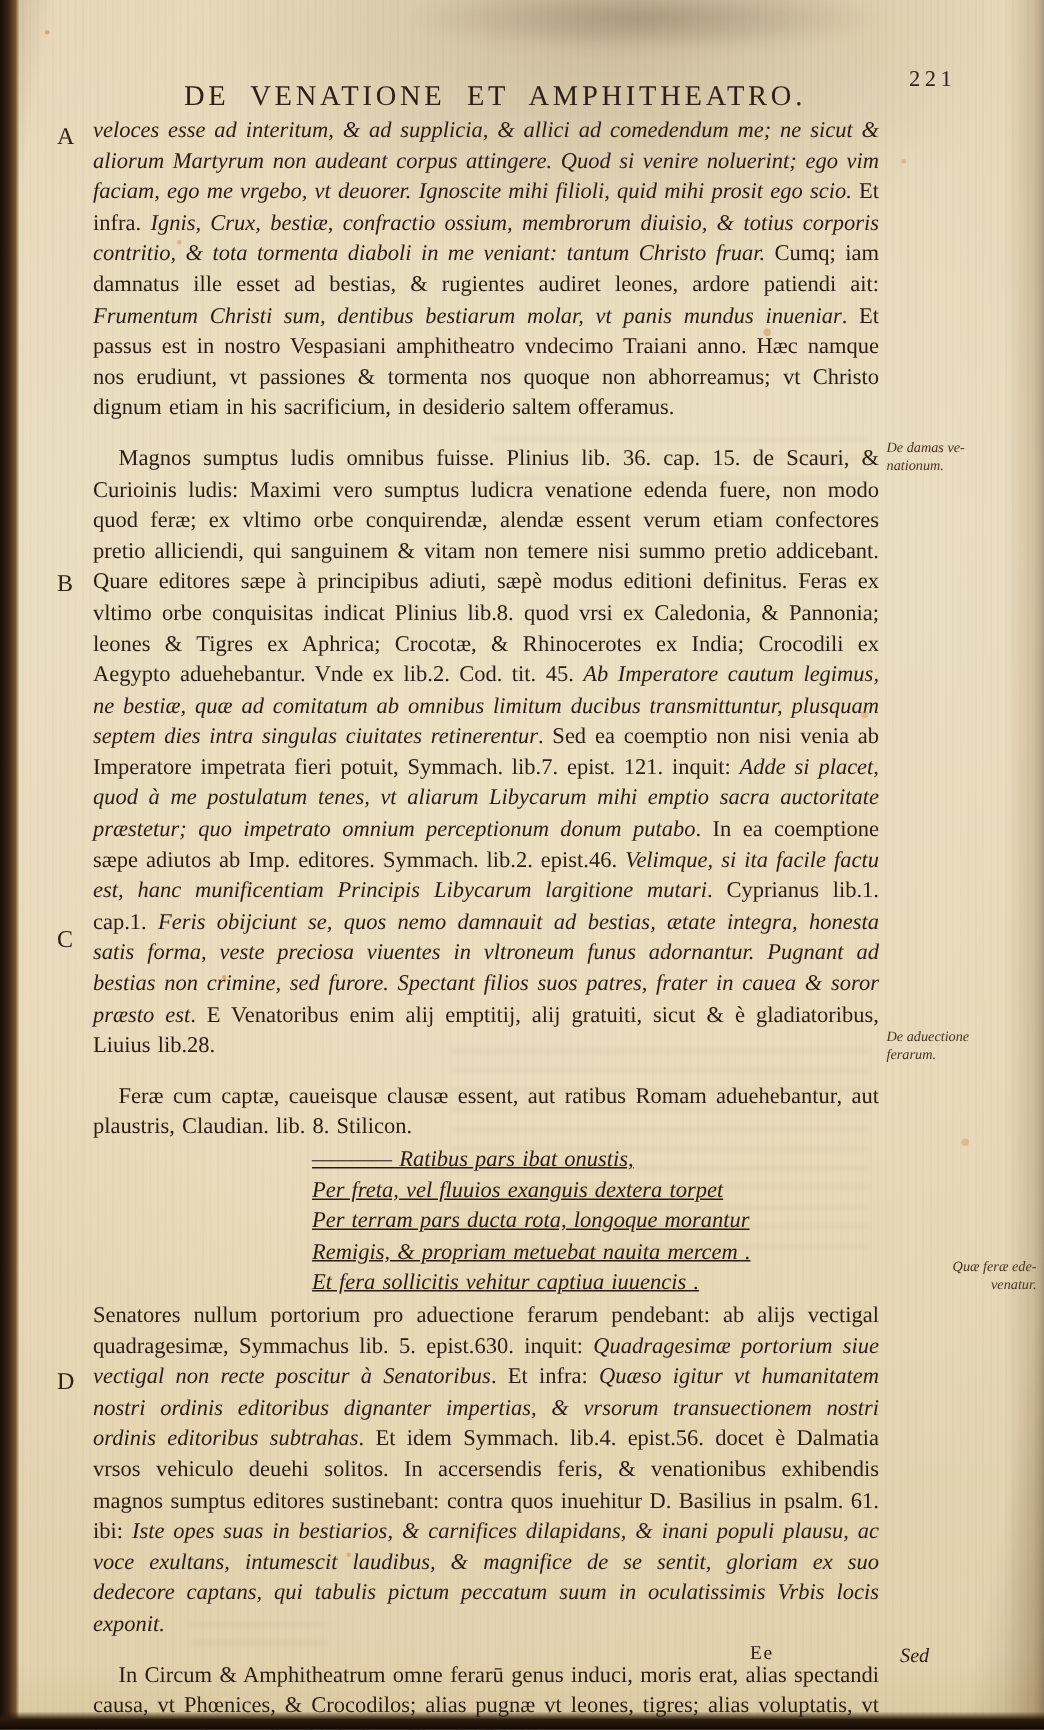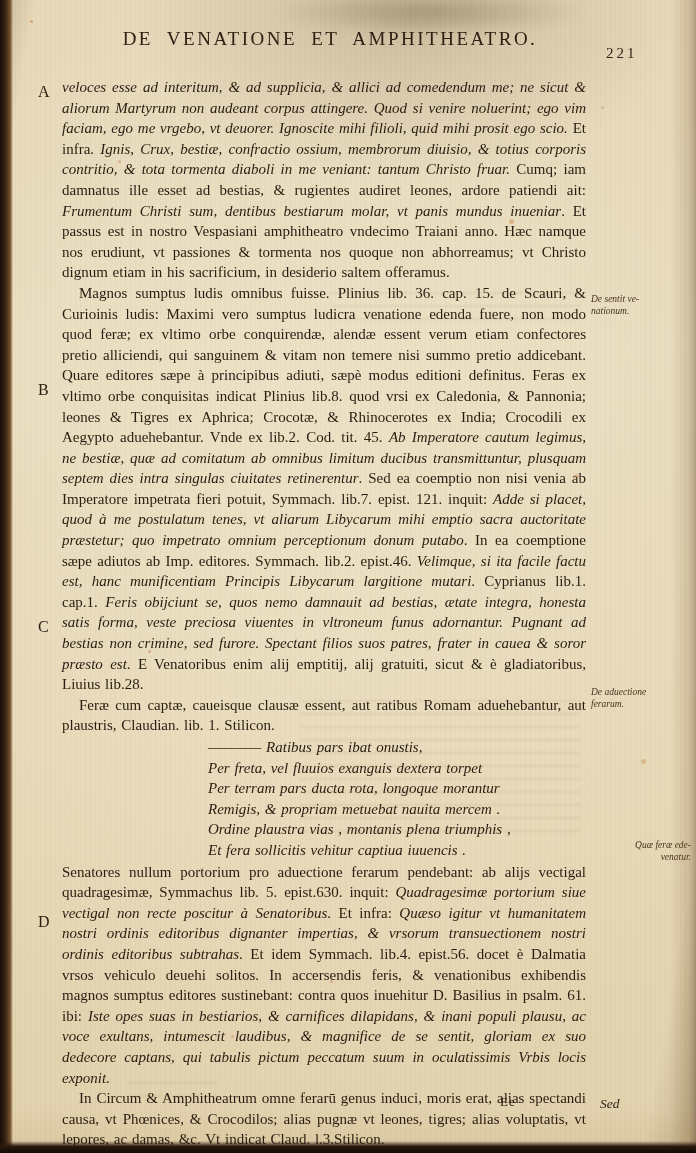--- a/index.html
+++ b/index.html
@@ -12,30 +12,30 @@
       repeating-linear-gradient(90deg, rgba(80,60,35,.03) 0 1px, rgba(0,0,0,0) 1px 5px),
       linear-gradient(180deg,#e6d8b8 0,#e9dcbe 30%,#e6d7b5 70%,#e2d2ae 96%,#d9c79f 100%);
     font-family:"Liberation Serif", serif;color:#2a1c10;
   }
   .binding{position:absolute;left:0;top:0;bottom:0;width:13px;
     background:linear-gradient(90deg,#160d06 0,#3d2614 45%,#7a5633 80%,rgba(122,86,51,0) 100%);}
   .bottom-edge{position:absolute;left:0;right:0;bottom:0;height:12px;
     background:linear-gradient(0deg,#100904 0,#2a1a0d 55%,rgba(42,26,13,0) 100%);}
   .right-curve{position:absolute;right:0;top:0;bottom:0;width:26px;
     background:linear-gradient(90deg,rgba(140,105,60,0) 0,rgba(120,88,48,.22) 75%,rgba(70,48,25,.35) 100%);}
-  .header-title{position:absolute;top:28px;left:80px;width:500px;text-align:center;
+  .header-title{position:absolute;top:54px;left:80px;width:500px;text-align:center;
     font-size:19px;letter-spacing:2.5px;word-spacing:7px;color:#2e2013;}
   .pagenum{position:absolute;top:45px;left:606px;font-size:15px;letter-spacing:3px;color:#33241a;}
   .text-col{position:absolute;top:77px;left:62px;width:524px;
     font-size:15px;line-height:20.6px;word-spacing:1px;}
   .para{text-align:justify;}
-  .para.indent{text-indent:17px;}
+  .para.indent{text-indent:17px;margin-top:13px;}
   .it{font-style:italic;}
   .verse{margin:1px 0 1px 146px;font-style:italic;}
-  .vline{white-space:nowrap;}
+  .vline{white-space:nowrap;text-decoration:underline;}
   .mletter{position:absolute;left:38px;font-size:16px;color:#2e2013;}
   .mnote{position:absolute;left:591px;width:100px;font-style:italic;
     font-size:9.5px;line-height:11.5px;color:#46321e;}
   .sig{position:absolute;top:1094px;left:500px;font-size:13px;letter-spacing:1px;color:#2a1c10;}
   .catch{position:absolute;top:1096px;left:600px;font-size:13.5px;font-style:italic;color:#2a1c10;}
   .ghost{position:absolute;opacity:.5;filter:blur(1.3px);
     background:repeating-linear-gradient(180deg, rgba(95,72,45,.16) 0 2px, rgba(0,0,0,0) 2px 13px);}
   .smudge{position:absolute;filter:blur(4px);
     background:radial-gradient(ellipse, rgba(70,50,28,.28), rgba(70,50,28,0) 62%);}
   .spots{position:absolute;top:20px;left:30px;width:3px;height:3px;border-radius:50%;
@@ -56,35 +56,34 @@
   <div class="pagenum">221</div>
 
   <div class="mletter" style="top:83px;">A</div>
   <div class="mletter" style="top:381px;">B</div>
   <div class="mletter" style="top:618px;">C</div>
   <div class="mletter" style="top:913px;">D</div>
 
   <div class="text-col">
     <div class="para"><span class="it">veloces esse ad interitum, &amp; ad supplicia, &amp; allici ad comedendum me; ne sicut &amp; aliorum Martyrum non audeant corpus attingere. Quod si venire noluerint; ego vim faciam, ego me vrgebo, vt deuorer. Ignoscite mihi filioli, quid mihi prosit ego scio.</span><span> Et infra. </span><span class="it">Ignis, Crux, bestiæ, confractio ossium, membrorum diuisio, &amp; totius corporis contritio, &amp; tota tormenta diaboli in me veniant: tantum Christo fruar.</span><span> Cumq; iam damnatus ille esset ad bestias, &amp; rugientes audiret leones, ardore patiendi ait: </span><span class="it">Frumentum Christi sum, dentibus bestiarum molar, vt panis mundus inueniar</span><span>. Et passus est in nostro Vespasiani amphitheatro vndecimo Traiani anno. Hæc namque nos erudiunt, vt passiones &amp; tormenta nos quoque non abhorreamus; vt Christo dignum etiam in his sacrificium, in desiderio saltem offeramus.</span></div>
     <div class="para indent"><span>Magnos sumptus ludis omnibus fuisse. Plinius lib. 36. cap. 15. de Scauri, &amp; Curioinis ludis: Maximi vero sumptus ludicra venatione edenda fuere, non modo quod feræ; ex vltimo orbe conquirendæ, alendæ essent verum etiam confectores pretio alliciendi, qui sanguinem &amp; vitam non temere nisi summo pretio addicebant. Quare editores sæpe à principibus adiuti, sæpè modus editioni definitus. Feras ex vltimo orbe conquisitas indicat Plinius lib.8. quod vrsi ex Caledonia, &amp; Pannonia; leones &amp; Tigres ex Aphrica; Crocotæ, &amp; Rhinocerotes ex India; Crocodili ex Aegypto aduehebantur. Vnde ex lib.2. Cod. tit. 45. </span><span class="it">Ab Imperatore cautum legimus, ne bestiæ, quæ ad comitatum ab omnibus limitum ducibus transmittuntur, plusquam septem dies intra singulas ciuitates retinerentur</span><span>. Sed ea coemptio non nisi venia ab Imperatore impetrata fieri potuit, Symmach. lib.7. epist. 121. inquit: </span><span class="it">Adde si placet, quod à me postulatum tenes, vt aliarum Libycarum mihi emptio sacra auctoritate præstetur; quo impetrato omnium perceptionum donum putabo</span><span>. In ea coemptione sæpe adiutos ab Imp. editores. Symmach. lib.2. epist.46. </span><span class="it">Velimque, si ita facile factu est, hanc munificentiam Principis Libycarum largitione mutari</span><span>. Cyprianus lib.1. cap.1. </span><span class="it">Feris obijciunt se, quos nemo damnauit ad bestias, ætate integra, honesta satis forma, veste preciosa viuentes in vltroneum funus adornantur. Pugnant ad bestias non crimine, sed furore. Spectant filios suos patres, frater in cauea &amp; soror præsto est</span><span>. E Venatoribus enim alij emptitij, alij gratuiti, sicut &amp; è gladiatoribus, Liuius lib.28.</span></div>
-    <div class="para indent"><span>Feræ cum captæ, caueisque clausæ essent, aut ratibus Romam aduehebantur, aut plaustris, Claudian. lib. 1. Stilicon.</span></div>
+    <div class="para indent"><span>Feræ cum captæ, caueisque clausæ essent, aut ratibus Romam aduehebantur, aut plaustris, Claudian. lib. 8. Stilicon.</span></div>
     <div class="verse">
       <div class="vline">———— Ratibus pars ibat onustis,</div>
       <div class="vline">Per freta, vel fluuios exanguis dextera torpet</div>
       <div class="vline">Per terram pars ducta rota, longoque morantur</div>
       <div class="vline">Remigis, &amp; propriam metuebat nauita mercem .</div>
-      <div class="vline">Ordine plaustra vias , montanis plena triumphis ,</div>
       <div class="vline">Et fera sollicitis vehitur captiua iuuencis .</div>
     </div>
     <div class="para"><span>Senatores nullum portorium pro aduectione ferarum pendebant: ab alijs vectigal quadragesimæ, Symmachus lib. 5. epist.630. inquit: </span><span class="it">Quadragesimæ portorium siue vectigal non recte poscitur à Senatoribus</span><span>. Et infra: </span><span class="it">Quæso igitur vt humanitatem nostri ordinis editoribus dignanter impertias, &amp; vrsorum transuectionem nostri ordinis editoribus subtrahas</span><span>. Et idem Symmach. lib.4. epist.56. docet è Dalmatia vrsos vehiculo deuehi solitos. In accersendis feris, &amp; venationibus exhibendis magnos sumptus editores sustinebant: contra quos inuehitur D. Basilius in psalm. 61. ibi: </span><span class="it">Iste opes suas in bestiarios, &amp; carnifices dilapidans, &amp; inani populi plausu, ac voce exultans, intumescit laudibus, &amp; magnifice de se sentit, gloriam ex suo dedecore captans, qui tabulis pictum peccatum suum in oculatissimis Vrbis locis exponit.</span></div>
     <div class="para indent"><span>In Circum &amp; Amphitheatrum omne ferarū genus induci, moris erat, alias spectandi causa, vt Phœnices, &amp; Crocodilos; alias pugnæ vt leones, tigres; alias voluptatis, vt lepores, ac damas, &amp;c. Vt indicat Claud. l.3.Stilicon.</span></div>
   </div>
 
   <div class="mnote" style="top:294px;">
-    <div>De sentit ve-</div>
+    <div>De damas ve-</div>
     <div>nationum.</div>
   </div>
   <div class="mnote" style="top:687px;">
     <div>De aduectione</div>
     <div>ferarum.</div>
   </div>
   <div class="mnote" style="top:840px;text-align:right;">
     <div>Quæ feræ ede-</div>
     <div>venatur.</div>
   </div>

